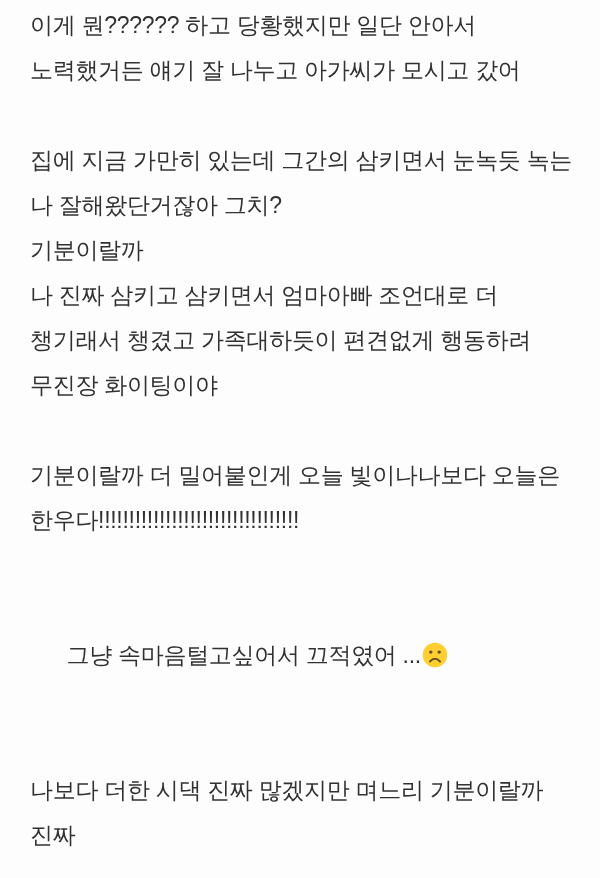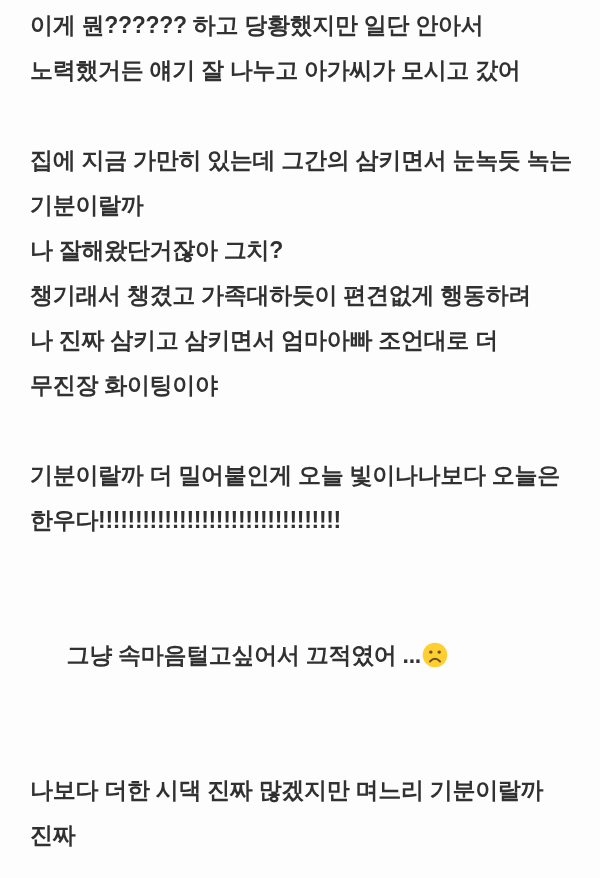--- a/index.html
+++ b/index.html
@@ -15,21 +15,21 @@
   .post-body {
     box-sizing: border-box;
     width: 600px;
     height: 878px;
     padding: 3px 24px 0 30px;
     font-family: "Liberation Sans", "DejaVu Sans", sans-serif;
     font-size: 23px;
     line-height: 45px;
     letter-spacing: -0.3px;
     color: #313131;
-    font-weight: 700;
+    font-weight: 400;
   }
   .post-paragraph {
     margin: 0 0 45px 0;
   }
   .post-paragraph:last-child {
     margin-bottom: 0;
   }
   .post-line {
     white-space: pre;
     min-height: 45px;
@@ -47,24 +47,24 @@
 
 <div class="post-body">
 
   <div class="post-paragraph">
     <div class="post-line">이게 뭔?????? 하고 당황했지만 일단 안아서</div>
     <div class="post-line">노력했거든 얘기 잘 나누고 아가씨가 모시고 갔어</div>
   </div>
 
   <div class="post-paragraph">
     <div class="post-line">집에 지금 가만히 있는데 그간의 삼키면서 눈녹듯 녹는</div>
+    <div class="post-line">나 잘해왔단거잖아 그치?</div>
     <div class="post-line">기분이랄까</div>
-    <div class="post-line">나 잘해왔단거잖아 그치?</div>
+    <div class="post-line">나 진짜 삼키고 삼키면서 엄마아빠 조언대로 더</div>
     <div class="post-line">챙기래서 챙겼고 가족대하듯이 편견없게 행동하려</div>
-    <div class="post-line">나 진짜 삼키고 삼키면서 엄마아빠 조언대로 더</div>
     <div class="post-line">무진장 화이팅이야</div>
   </div>
 
   <div class="post-paragraph">
     <div class="post-line">기분이랄까 더 밀어붙인게 오늘 빛이나나보다 오늘은</div>
     <div class="post-line">한우다!!!!!!!!!!!!!!!!!!!!!!!!!!!!!!!!!</div>
   </div>
 
   <div class="post-paragraph">
     <div class="post-line">

